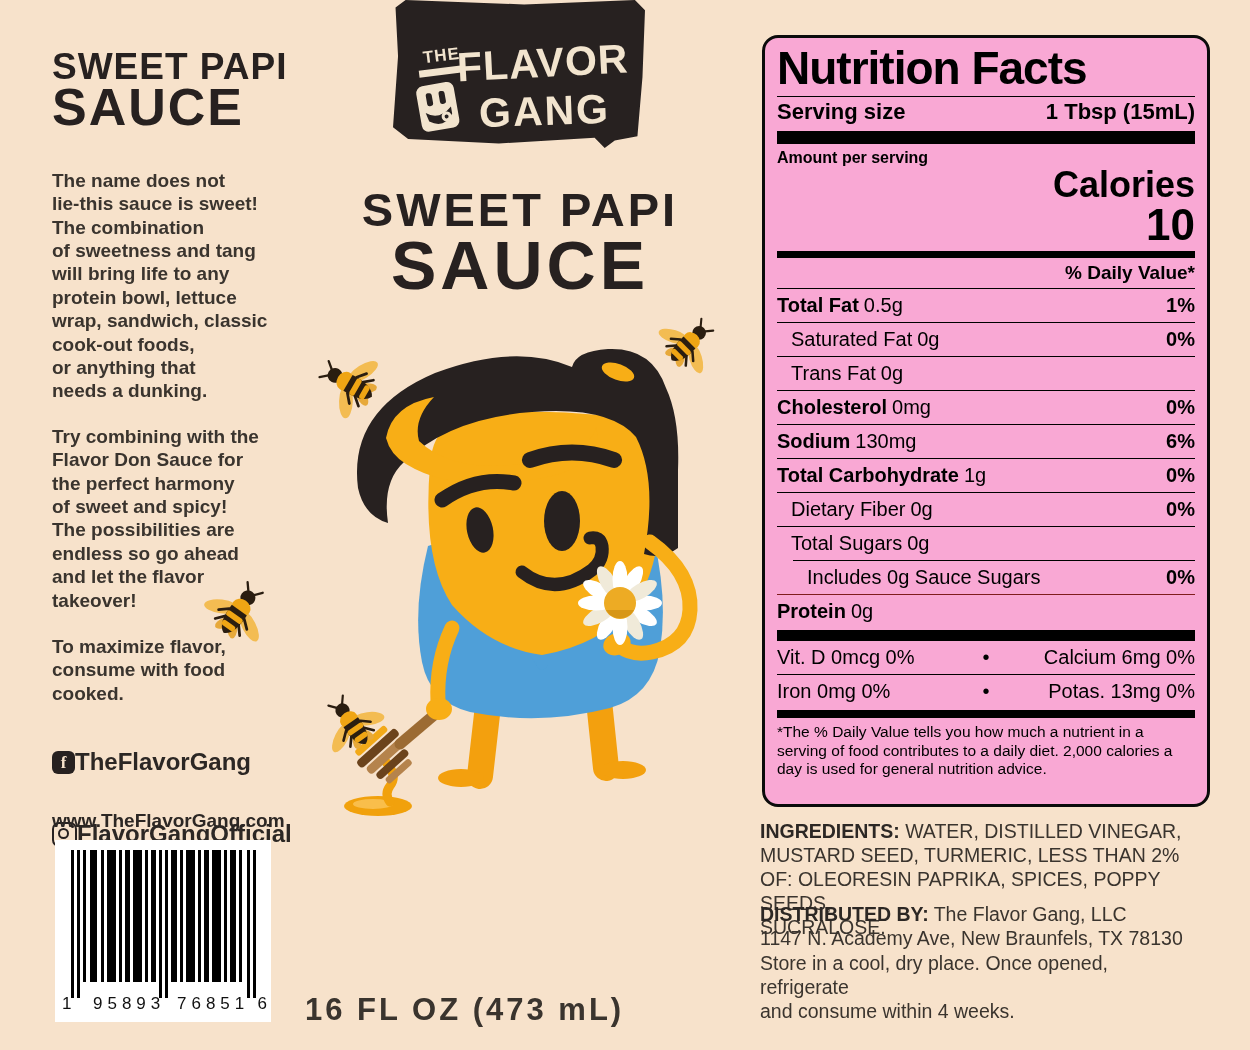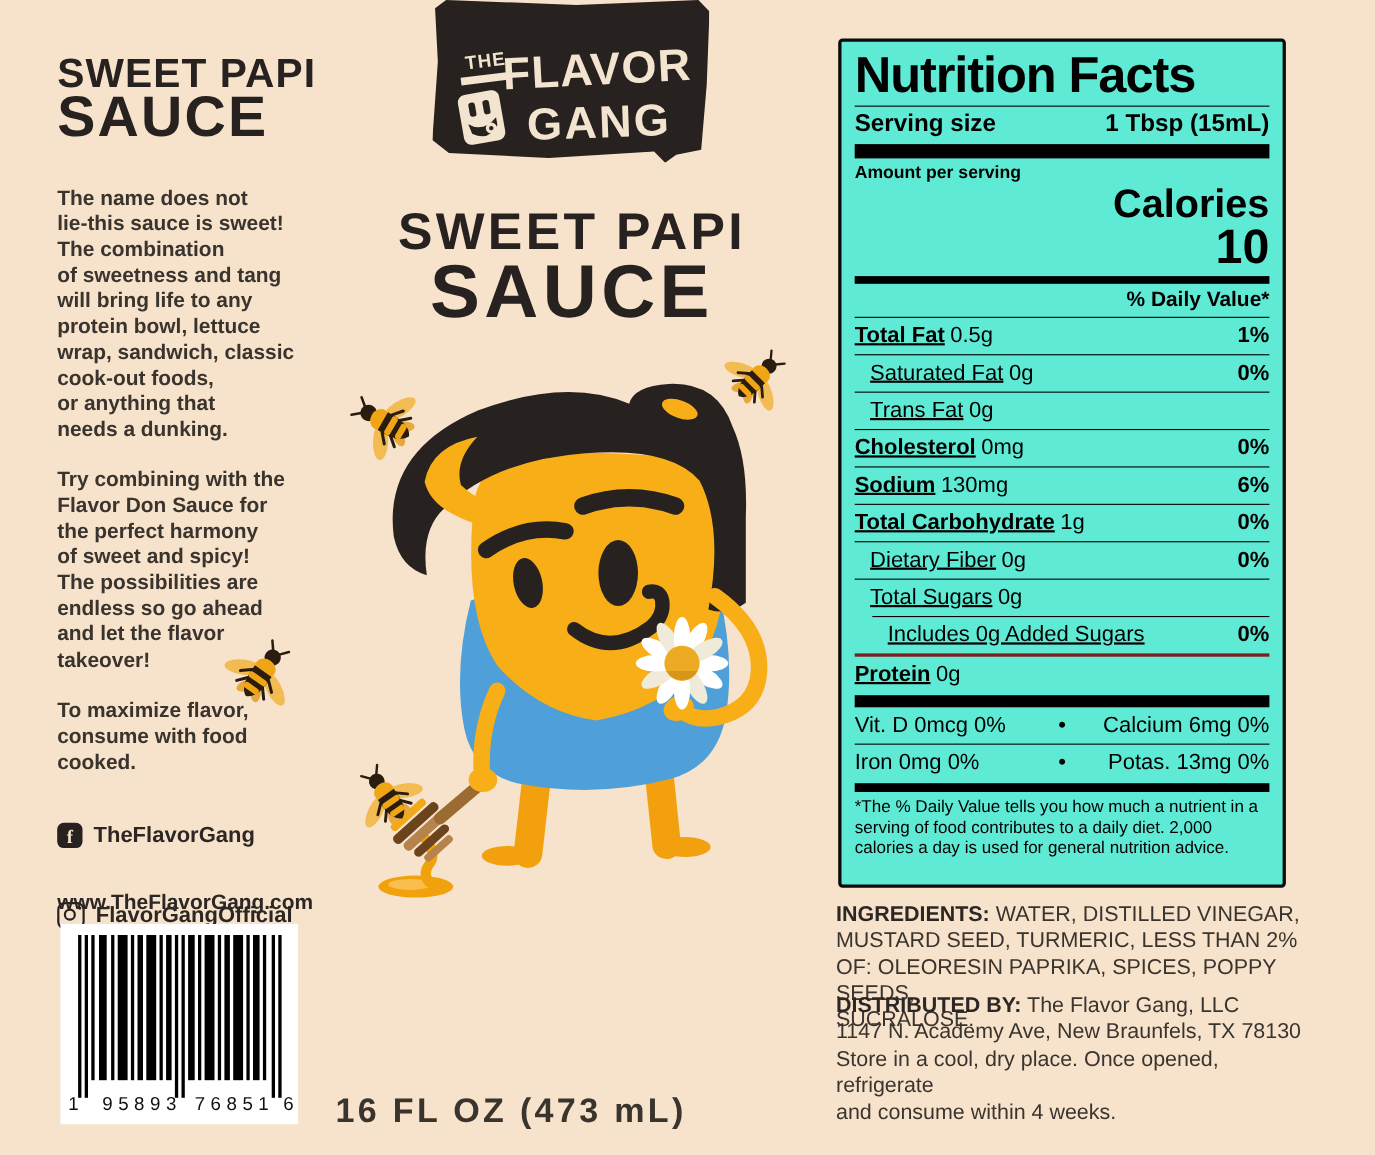--- a/index.html
+++ b/index.html
@@ -12,22 +12,22 @@
   .abs{position:absolute;}
 
   
   .left-title{left:52px;top:50px;width:290px;color:#272120;line-height:.92;}
   .left-title .t1{font-size:37px;font-weight:900;letter-spacing:1px;}
   .left-title .t2{font-size:52px;font-weight:900;letter-spacing:2px;}
   .body-par{left:52px;width:280px;font-size:19px;line-height:1.23;font-weight:600;
     white-space:pre-line;color:#3a342e;}
   .p1{top:169px;} .p2{top:425px;} .p3{top:635px;}
 
-  .social-row{left:52px;width:280px;display:flex;align-items:center;gap:10px;
-    font-weight:700;font-size:20px;color:#2c2724;}
+  .social-row{left:52px;width:280px;display:flex;align-items:center;
+    font-weight:700;font-size:24px;color:#2c2724;}
   .fb-row{top:748px;} .ig-row{top:820px;}
   .site{left:52px;top:810px;font-weight:700;font-size:19px;color:#2c2724;}
 
   .fb-icon{width:23px;height:23px;background:#272120;border-radius:6px;
     display:inline-flex;align-items:center;justify-content:center;flex:0 0 auto;}
   .fb-icon::after{content:"f";color:#f7e2cb;font-weight:700;font-size:17px;
     font-family:"Liberation Serif",serif;margin-top:2px;}
   .ig-icon{width:21px;height:21px;border:2.6px solid #272120;border-radius:7px;
     position:relative;flex:0 0 auto;}
   .ig-icon::before{content:"";position:absolute;left:4px;top:4px;width:7px;height:7px;
@@ -60,37 +60,37 @@
 
   .center-title{left:325px;top:188px;width:390px;text-align:center;color:#272120;line-height:.95;}
   .center-title .t1{font-size:47px;font-weight:900;letter-spacing:3px;}
   .center-title .t2{font-size:68px;font-weight:900;letter-spacing:4px;}
 
   .mascot{left:300px;top:310px;}
   .net-contents{left:305px;top:992px;width:430px;text-align:left;
     font-size:31px;font-weight:700;letter-spacing:3px;color:#3a342e;}
 
   
-  .nf{left:762px;top:35px;width:407px;height:772px;background:#5eead4;
-    border:3px solid #0b0b0b;border-radius:4px;box-sizing:border-box;
+  .nf{left:762px;top:35px;width:448px;height:772px;background:#f9a8d4;
+    border:3px solid #0b0b0b;border-radius:16px;box-sizing:border-box;
     padding:6px 12px 8px 12px;color:#000;}
   .nf-title{font-size:46px;font-weight:800;letter-spacing:-1px;line-height:1.05;
     border-bottom:1px solid #000;padding-bottom:4px;}
   .nf-servings{font-size:21px;padding-top:4px;}
   .nf-ssrow{display:flex;justify-content:space-between;font-size:22px;font-weight:700;
     padding:2px 0 6px 0;text-align:right;}
   .nf-bar{background:#000;}
   .b12{height:13px;} .b7{height:7px;margin-top:4px;} .b10{height:11px;margin-top:2px;} .b8{height:8px;margin-top:2px;}
   .nf-amount{font-size:16px;font-weight:700;padding-top:5px;}
   .nf-calrow{display:flex;justify-content:space-between;align-items:flex-end;line-height:1;flex-direction:column;}
   .nf-cal{font-size:36px;font-weight:800;}
   .nf-calval{font-size:44px;font-weight:800;}
   .nf-dv{font-size:19px;font-weight:700;text-align:right;padding:4px 0;border-bottom:1px solid #000;}
   .nrow{display:flex;font-size:20px;padding:4px 0;border-bottom:1px solid #000;line-height:1.25;}
-  .nrow .nl{white-space:pre;text-decoration:underline;}
+  .nrow .nl{white-space:pre;}
   .nrow .b{font-weight:700;}
   .nrow .nv{margin-left:5px;}
   .nrow .ndv{margin-left:auto;font-weight:700;}
   .i1{padding-left:14px;} 
   .nrow.i2{border-bottom:none;}
   .rule-above-indent{border-top:1px solid #000;margin-left:16px;padding-left:14px;}
   .nrow.last{border-bottom:none;}
   .nrow.nb{border-bottom:none;}
   .mrow{display:flex;align-items:center;font-size:20px;padding:5px 0;}
   .mrow + .mrow{border-top:1px solid #000;}
@@ -356,24 +356,24 @@
     <span class="nl">Dietary Fiber</span>
       <span class="nv">0g</span>
     <span class="ndv">0%</span>
   </div>
   <div class="nrow i1 nb">
     <span class="nl">Total Sugars</span>
       <span class="nv">0g</span>
     <span class="ndv"></span>
   </div>
   <div class="nrow i2 rule-above-indent">
-    <span class="nl">Includes 0g Added Sugars</span>
+    <span class="nl">Includes 0g Sauce Sugars</span>
     <span class="ndv">0%</span>
   </div>
-  <div class="nrow last" style="border-top:3px solid #7f1d1d;">
+  <div class="nrow last" style="border-top:1px solid #7f1d1d;">
     <span class="nl b">Protein</span>
       <span class="nv">0g</span>
     <span class="ndv"></span>
   </div>
 
   <div class="nf-bar b10"></div>
   <div class="mrow">
     <span class="ml">Vit. D 0mcg 0%</span>
     <span class="mb">•</span>
     <span class="mr">Calcium 6mg 0%</span>

